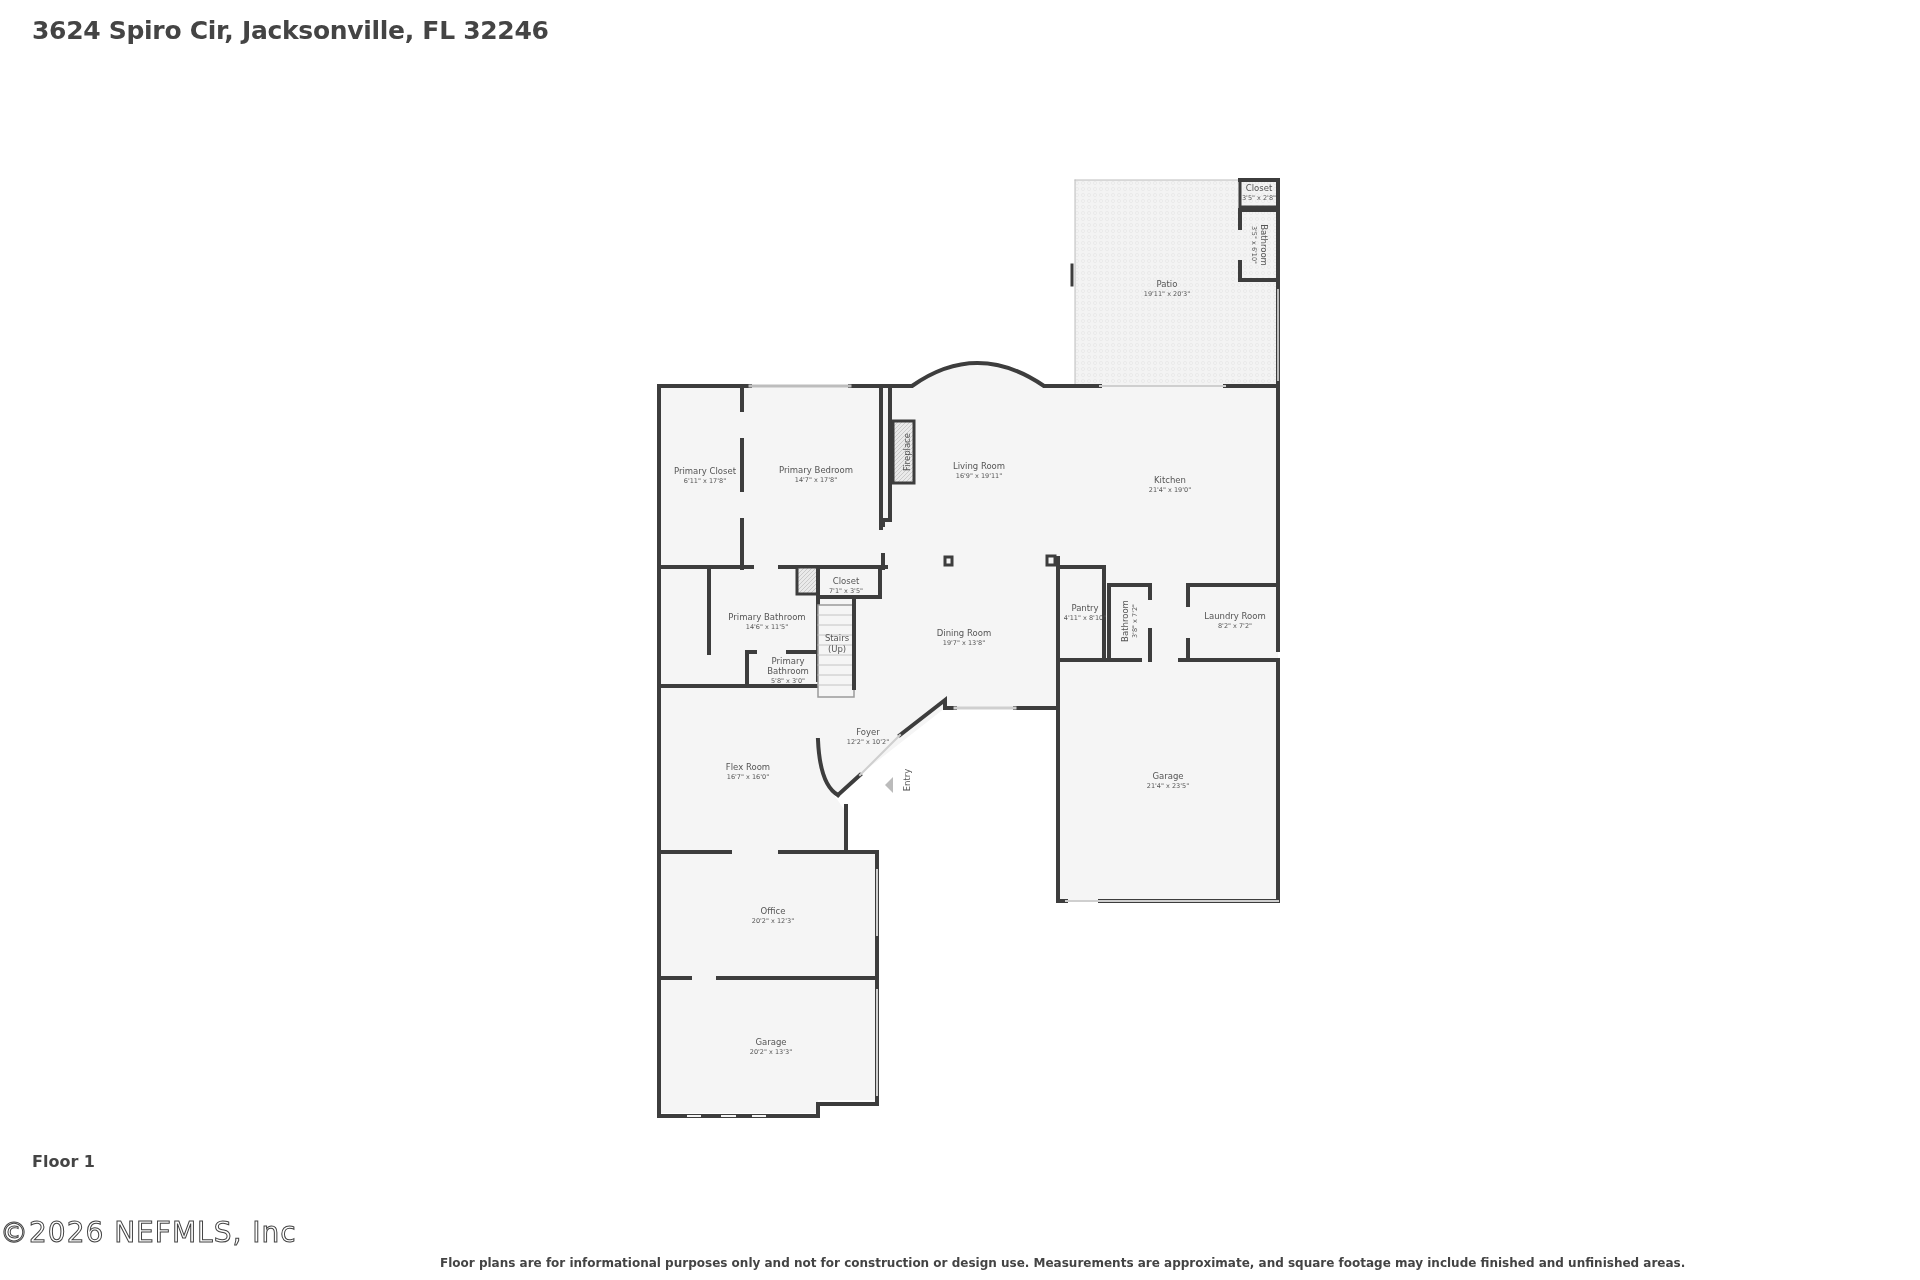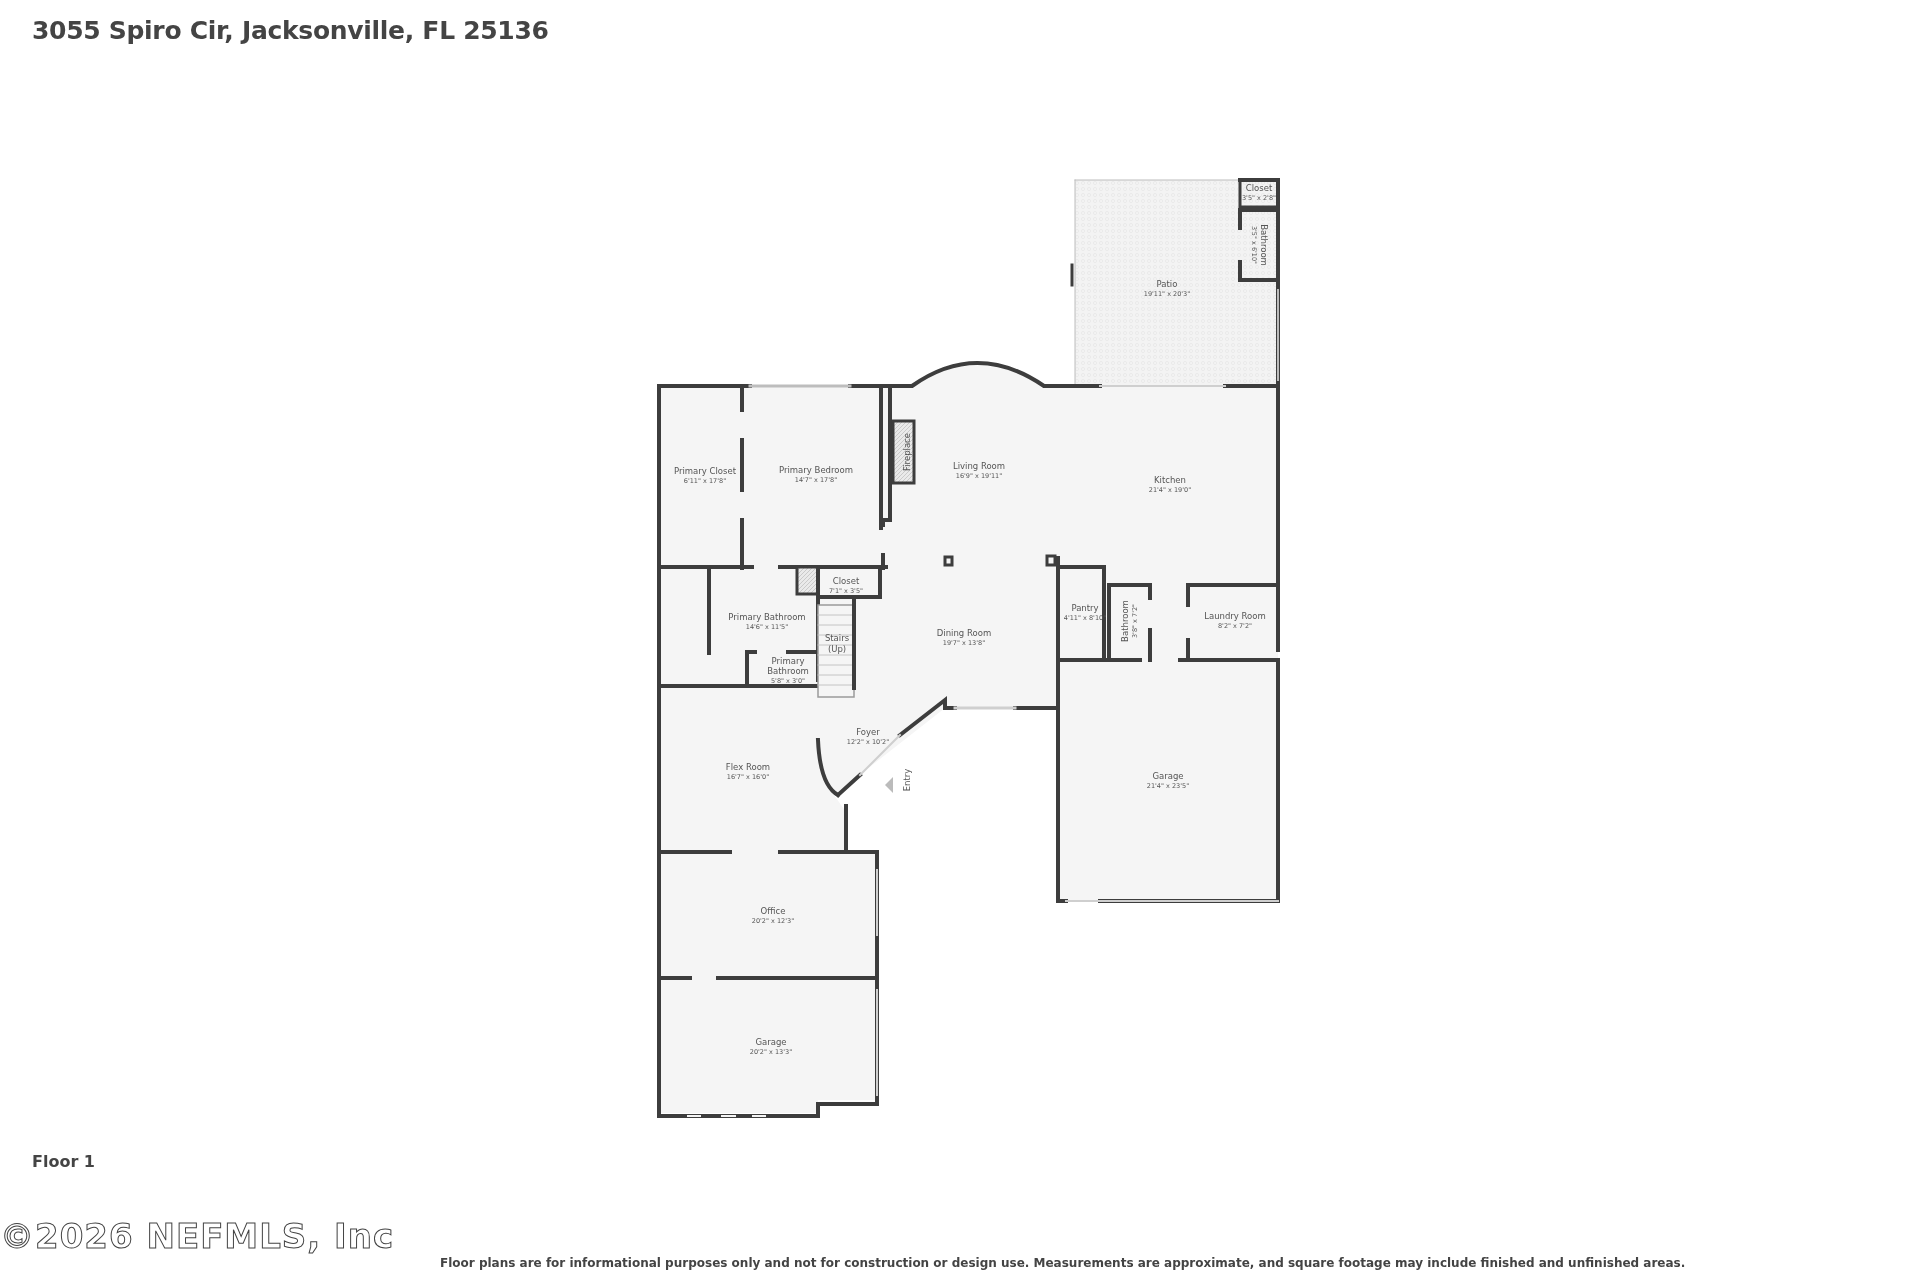--- a/index.html
+++ b/index.html
@@ -1,29 +1,29 @@
 <!DOCTYPE html>
 <html><head>
 <meta charset="utf-8">
 <style>
   html,body{margin:0;padding:0;background:#ffffff;}
   body{width:1920px;height:1280px;position:relative;overflow:hidden;font-family:"DejaVu Sans",sans-serif;color:#4a4a4a;}
   .title{position:absolute;left:32px;top:16px;font-size:25px;font-weight:bold;color:#444;letter-spacing:-0.3px;}
   .floor{position:absolute;left:32px;top:1152px;font-size:16px;font-weight:bold;color:#444;}
-  .copyright{position:absolute;left:0;top:1216px;font-size:34px;color:#fff;-webkit-text-stroke:1px #444;letter-spacing:1px;font-family:"DejaVu Sans",sans-serif;font-weight:700;text-align:right;}
+  .copyright{position:absolute;left:0;top:1216px;font-size:28px;color:#fff;-webkit-text-stroke:1px #444;letter-spacing:1px;font-family:"DejaVu Sans",sans-serif;font-weight:400;text-align:right;}
   .disclaimer{position:absolute;left:440px;top:1256px;font-size:12px;font-weight:bold;color:#444;}
   svg.plan{position:absolute;left:0;top:0;}
   .lbl{font-family:"DejaVu Sans",sans-serif;fill:#555;text-anchor:middle;}
   .nm{font-size:8.5px;}
   .dm{font-size:6.5px;}
 </style>
 </head>
 <body>
 
-<div class="title">3055 Spiro Cir, Jacksonville, FL 25136</div>
+<div class="title">3624 Spiro Cir, Jacksonville, FL 32246</div>
 
 <svg class="plan" width="1920" height="1280" viewBox="0 0 1920 1280">
   <defs>
     <pattern id="dots" width="6" height="6" patternUnits="userSpaceOnUse">
       <rect width="6" height="6" fill="#f3f3f3"></rect>
       <circle cx="3" cy="3" r="1.6" fill="none" stroke="#e2e2e2" stroke-width="0.6"></circle>
     </pattern>
     <pattern id="hatch" width="4" height="4" patternUnits="userSpaceOnUse">
       <rect width="4" height="4" fill="#eaeaea"></rect>
       <path d="M0 4 L4 0" stroke="#bbb" stroke-width="0.7"></path>

